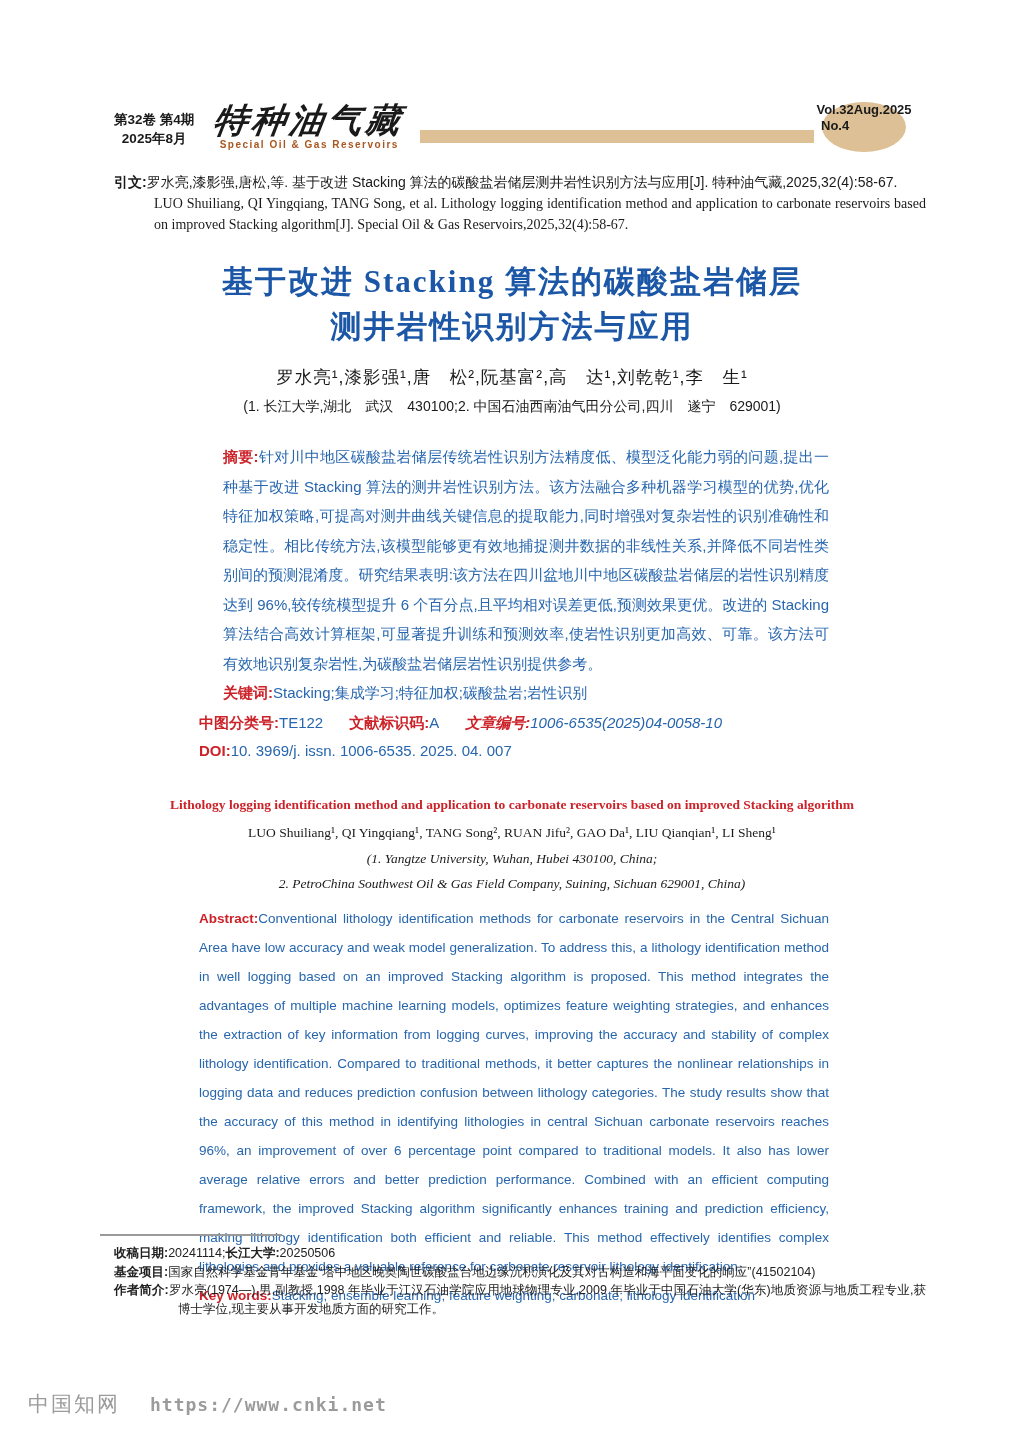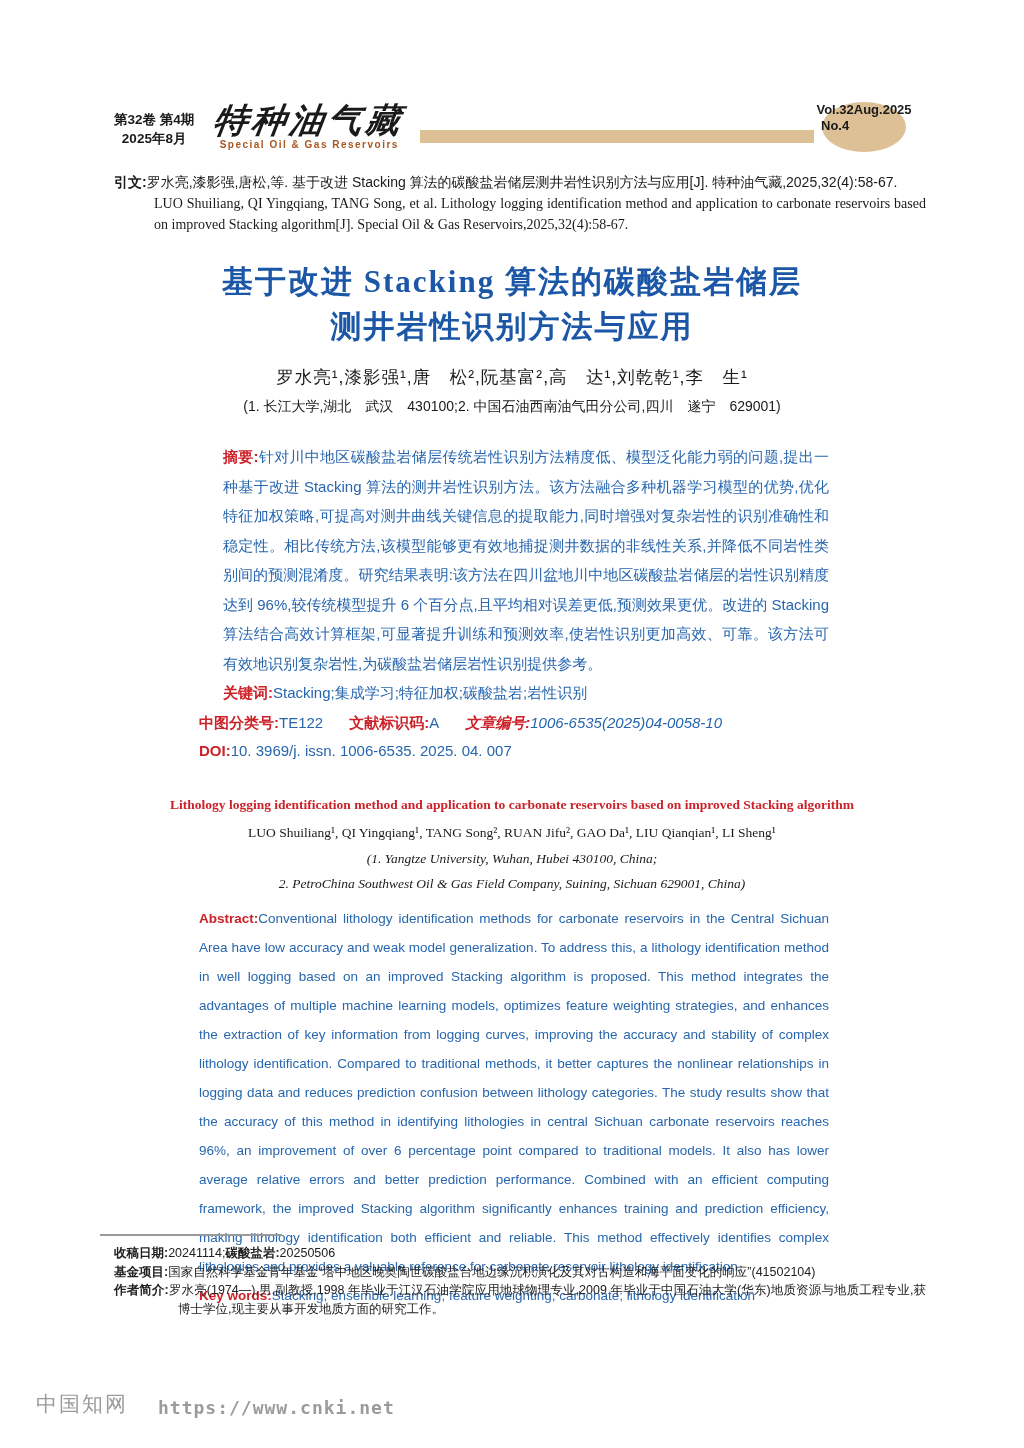--- a/index.html
+++ b/index.html
@@ -67,21 +67,21 @@
   }
 
   
   .footnotes { position:absolute; top:1234px; left:114px; width:812px; font-size:12.5px; line-height:18.5px; color:#222; }
   .foot-rule { width:182px; height:2px; background:#9a9a9a; margin:0 0 8px -14px; }
   .foot-line { text-align:justify; }
   .foot-line .f-lbl { font-weight:bold; }
   .hang { padding-left:64px; text-indent:-64px; }
 
   
-  .watermark { position:absolute; top:1390px; left:36px; color:#9b9b9b; display:flex; align-items:flex-end; gap:30px; }
+  .watermark { position:absolute; top:1390px; left:28px; color:#9b9b9b; display:flex; align-items:center; gap:30px; }
   .wm-cn { font-size:21px; letter-spacing:2px; }
   .wm-url { font-family:"DejaVu Sans Mono","Liberation Mono",monospace; font-size:18px; font-weight:bold; letter-spacing:1px; }
 </style>
 </head>
 <body>
 
 <div class="page">
 
   <div class="header">
     <div class="vol-info">
@@ -125,21 +125,21 @@
     <div>(1. Yangtze University, Wuhan, Hubei 430100, China;</div>
     <div>2. PetroChina Southwest Oil &amp; Gas Field Company, Suining, Sichuan 629001, China)</div>
   </div>
   <div class="abs-en-zone">
     <p class="abs-en"><span class="lbl-red">Abstract:</span><span>Conventional lithology identification methods for carbonate reservoirs in the Central Sichuan Area have low accuracy and weak model generalization. To address this, a lithology identification method in well logging based on an improved Stacking algorithm is proposed. This method integrates the advantages of multiple machine learning models, optimizes feature weighting strategies, and enhances the extraction of key information from logging curves, improving the accuracy and stability of complex lithology identification. Compared to traditional methods, it better captures the nonlinear relationships in logging data and reduces prediction confusion between lithology categories. The study results show that the accuracy of this method in identifying lithologies in central Sichuan carbonate reservoirs reaches 96%, an improvement of over 6 percentage point compared to traditional models. It also has lower average relative errors and better prediction performance. Combined with an efficient computing framework, the improved Stacking algorithm significantly enhances training and prediction efficiency, making lithology identification both efficient and reliable. This method effectively identifies complex lithologies and provides a valuable reference for carbonate reservoir lithology identification.</span></p>
     <p class="kw-en"><span class="lbl-red">Key words:</span><span>Stacking; ensemble learning; feature weighting; carbonate; lithology identification</span></p>
   </div>
 
   <div class="footnotes">
     <div class="foot-rule"></div>
-    <p class="foot-line"><span class="f-lbl">收稿日期:</span><span>20241114;</span><span class="f-lbl">碳酸盐岩:</span><span>20250506</span></p>
+    <p class="foot-line"><span class="f-lbl">收稿日期:</span><span>20241114;</span><span class="f-lbl">长江大学:</span><span>20250506</span></p>
     <p class="foot-line"><span class="f-lbl">基金项目:</span><span>国家自然科学基金青年基金“塔中地区晚奥陶世碳酸盐台地边缘沉积演化及其对古构造和海平面变化的响应”(41502104)</span></p>
     <p class="foot-line hang"><span class="f-lbl">作者简介:</span><span>罗水亮(1974—),男,副教授,1998 年毕业于江汉石油学院应用地球物理专业,2009 年毕业于中国石油大学(华东)地质资源与地质工程专业,获博士学位,现主要从事开发地质方面的研究工作。</span></p>
   </div>
 
   <div class="watermark">
     <span class="wm-cn">中国知网</span>
     <span class="wm-url">https://www.cnki.net</span>
   </div>
 
 </div>

